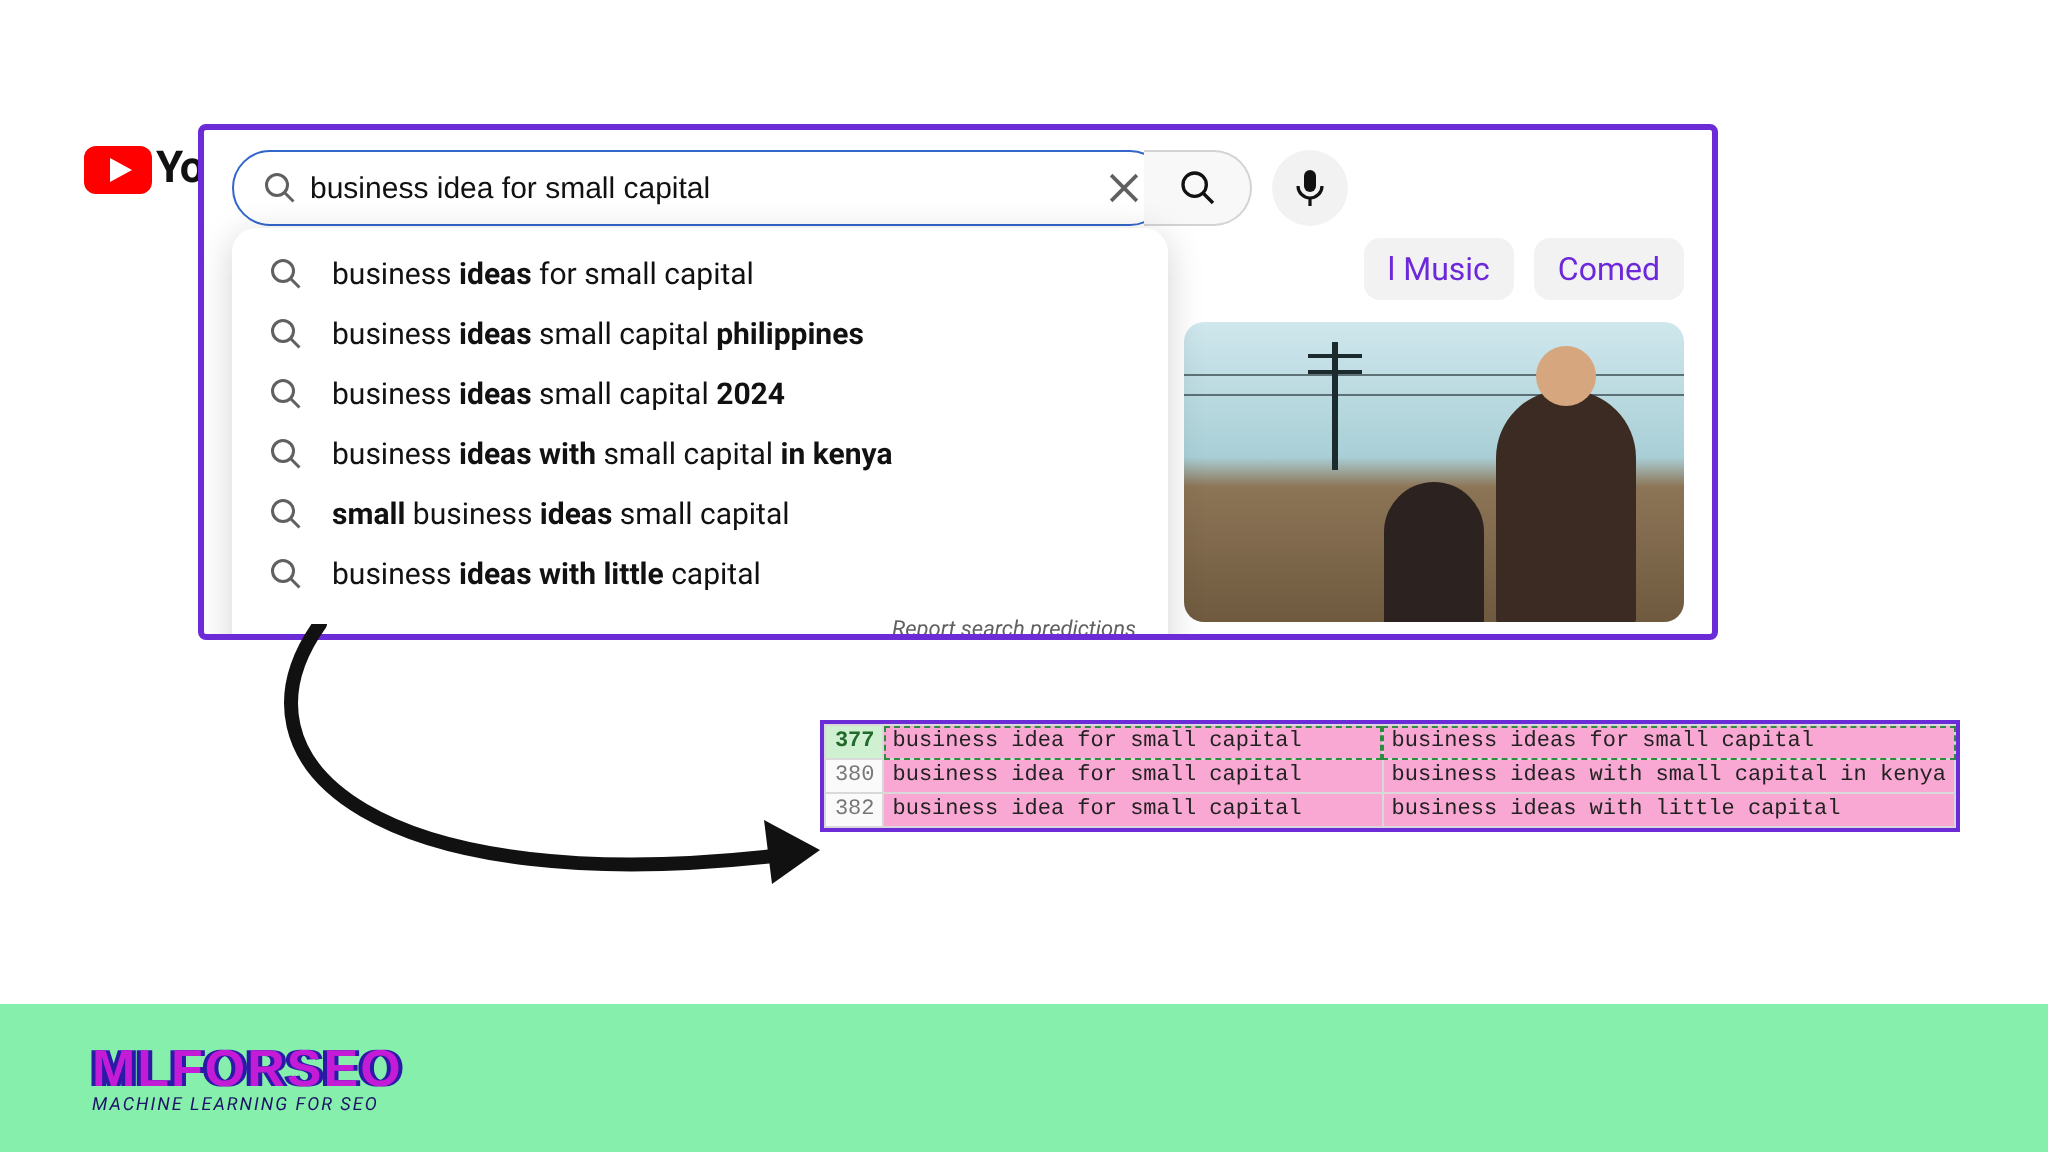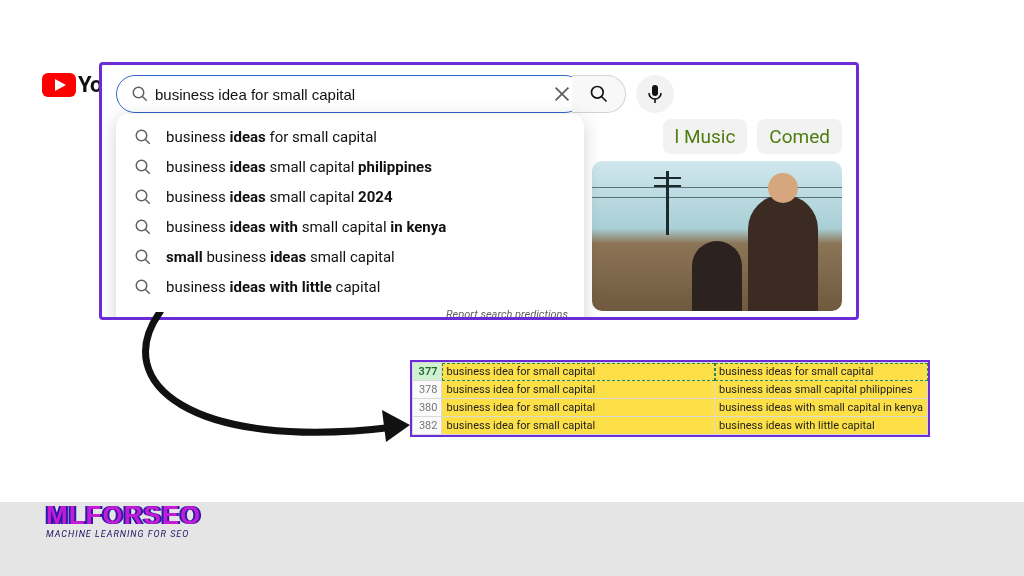--- a/index.html
+++ b/index.html
@@ -24,46 +24,46 @@
 
   
   .dropdown { position: absolute; left: 14px; top: 49px; width: 468px; background: #fff; border-radius: 12px; box-shadow: 0 4px 18px rgba(0,0,0,0.18); padding: 8px 0 4px 0; }
   .sugg { display: flex; align-items: center; gap: 14px; padding: 6px 18px; font-size: 15px; color: #111; cursor: pointer; }
   .sugg .mag { color: #606060; flex: none; }
   .sugg b { font-weight: 700; }
   .report { text-align: right; font-style: italic; font-size: 11px; color: #606060; padding: 6px 16px 6px 0; }
 
   
   .chips-right { position: absolute; right: 14px; top: 54px; display: flex; gap: 10px; }
-  .chip { background: #f2f2f2; border-radius: 8px; padding: 6px 12px; font-size: 19px; color: #4d7c0f; }
+  .chip { background: #f2f2f2; border-radius: 8px; padding: 6px 12px; font-size: 16px; color: #6d28d9; }
   .thumb { position: absolute; right: 14px; top: 96px; width: 250px; height: 150px; border-radius: 10px; overflow: hidden; background: linear-gradient(#cfe7ed 0%, #a9cfd6 45%, #8c7456 55%, #6f5a3f 100%); }
   .thumb .wire { position: absolute; left: 0; right: 0; top: 26px; height: 1px; background: #1d2a2e; opacity: .6; }
   .thumb .wire.w2 { top: 36px; }
   .thumb .pole { position: absolute; left: 74px; top: 10px; width: 3px; height: 64px; background: #1a2a2d; }
   .thumb .pole:before, .thumb .pole:after { content: ""; position: absolute; left: -12px; width: 27px; height: 2px; background: #1a2a2d; }
   .thumb .pole:before { top: 6px; }
   .thumb .pole:after { top: 14px; }
   .thumb .guy { position: absolute; bottom: -4px; right: 24px; width: 70px; height: 120px; background: #3b2b22; border-radius: 34px 34px 6px 6px; }
   .thumb .guy:before { content: ""; position: absolute; top: -22px; left: 20px; width: 30px; height: 30px; background: #d6a67e; border-radius: 50%; }
   .thumb .guy2 { position: absolute; bottom: -20px; right: 100px; width: 50px; height: 90px; background: #2c2320; border-radius: 26px 26px 4px 4px; }
 
   
   .arrow-wrap { position: absolute; left: 130px; top: 312px; width: 300px; height: 150px; pointer-events: none; }
 
   
-  .sheet { position: absolute; left: 410px; top: 360px; width: 520px; border: 2px solid #6b2bd6; background: #fde047; font-size: 11px; }
+  .sheet { position: absolute; left: 410px; top: 360px; width: 570px; border: 2px solid #6b2bd6; background: #f9a8d4; font-size: 11px; font-family: Liberation Mono, monospace; }
   .sheet table { border-collapse: collapse; width: 100%; }
   .sheet td { border: 1px solid #d9d9d9; padding: 2px 4px; white-space: nowrap; overflow: hidden; color: #222; }
   .sheet td.rownum { width: 30px; text-align: right; color: #777; background: #fafafa; }
   .sheet td.q { width: 310px; }
   .sheet tr.sel td.rownum { background: #d0f0d2; color: #226a2a; font-weight: 600; }
   .sheet tr.sel td.q, .sheet tr.sel td.s { outline: 1px dashed #2e8b3d; outline-offset: -1px; }
 
   
-  .footer { position: absolute; left: 0; right: 0; bottom: 0; height: 74px; background: #e5e5e5; display: flex; align-items: flex-start; justify-content: space-between; padding: 0 46px; }
+  .footer { position: absolute; left: 0; right: 0; bottom: 0; height: 74px; background: #86efac; display: flex; align-items: center; justify-content: space-between; padding: 0 46px; }
   .brand-logo { display: flex; flex-direction: column; line-height: 1; }
   .brand-logo .big { font-family: "Arial Black", Impact, sans-serif; font-weight: 900; font-size: 26px; letter-spacing: 1px; color: #c41bd6; text-shadow: -2px 0 #2b1aa8, 2px 0 #2b1aa8; }
   .brand-logo .sub { font-size: 9px; letter-spacing: 1px; color: #1b1466; margin-top: 2px; font-style: italic; }
   .footer a { color: #2b1aa8; font-size: 18px; text-decoration: underline; }
 
   svg { display: block; }
 </style>
 </head>
 <body>
 
@@ -171,25 +171,20 @@
   </svg>
 </div>
 
 <div class="sheet">
   <table>
     <tbody id="sheet-body">
         <tr class="sel">
           <td class="rownum">377</td>
           <td class="q">business idea for small capital</td>
           <td class="s">business ideas for small capital</td>
-        </tr>
-        <tr>
-          <td class="rownum">378</td>
-          <td class="q">business idea for small capital</td>
-          <td class="s">business ideas small capital philippines</td>
         </tr>
         <tr>
           <td class="rownum">380</td>
           <td class="q">business idea for small capital</td>
           <td class="s">business ideas with small capital in kenya</td>
         </tr>
         <tr>
           <td class="rownum">382</td>
           <td class="q">business idea for small capital</td>
           <td class="s">business ideas with little capital</td>

